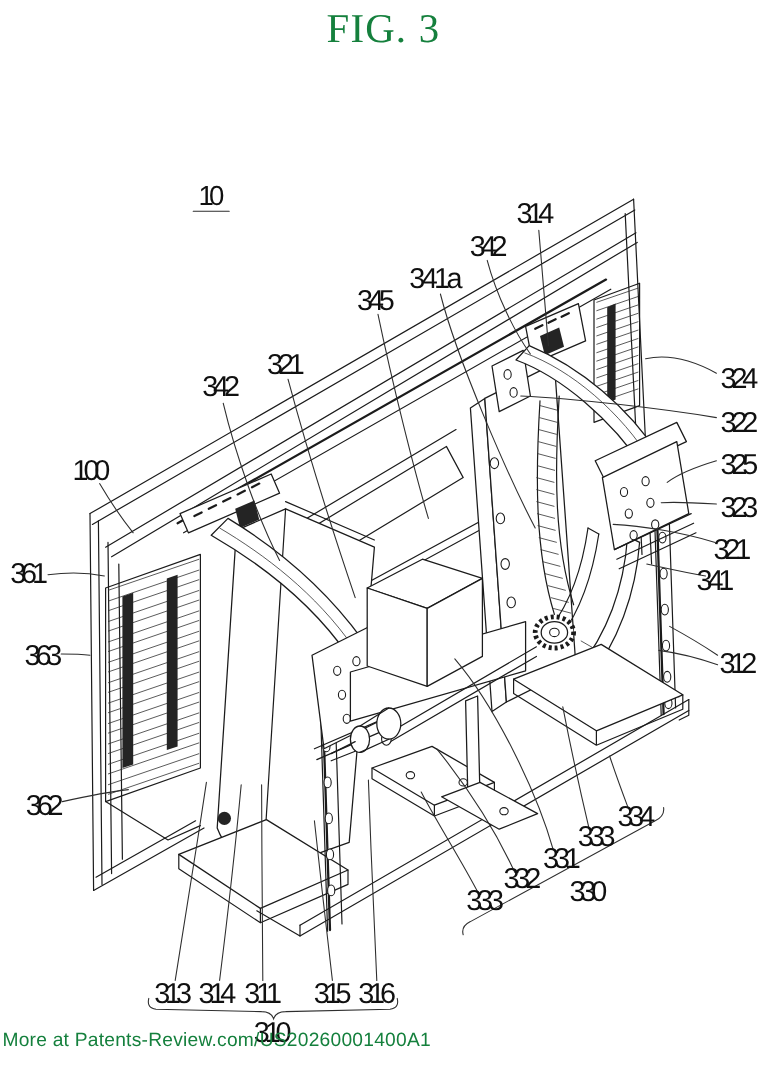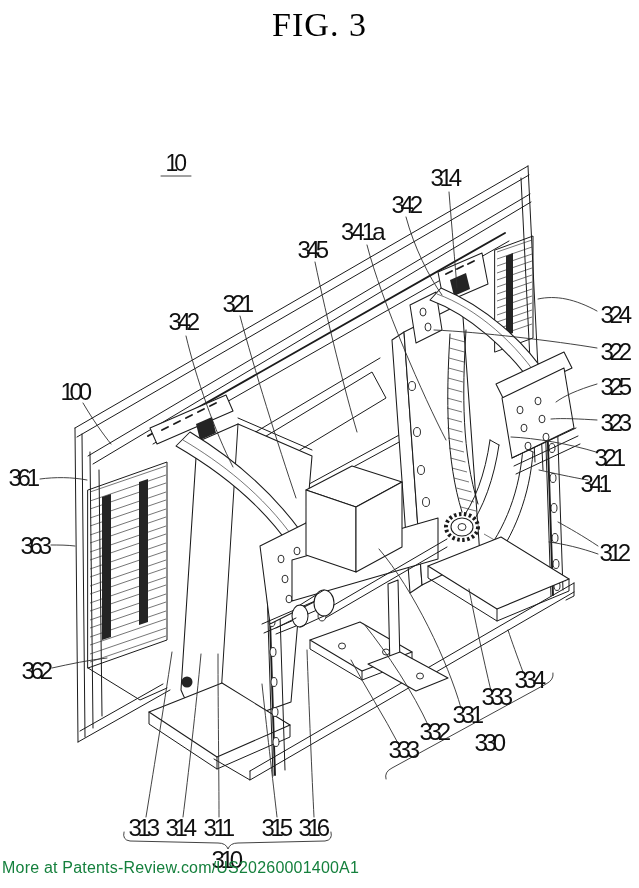--- a/index.html
+++ b/index.html
@@ -1,19 +1,19 @@
 <!DOCTYPE html>
 <html><head>
 <meta charset="utf-8">
 <style>
   html,body{margin:0;padding:0;background:#ffffff;}
   .page{position:relative;width:639px;height:888px;background:#ffffff;overflow:hidden;
         font-family:"Liberation Sans",sans-serif;}
   .fig-title{position:absolute;top:6px;left:0;width:100%;text-align:center;
-             font-family:"Liberation Serif",serif;font-size:34px;color:#000000;letter-spacing:1px;}
+             font-family:"Liberation Serif",serif;font-size:34px;color:#15803d;letter-spacing:1px;}
   .footer{position:absolute;left:2px;top:859px;font-size:16px;color:#15803d;letter-spacing:0.2px;}
   svg{position:absolute;left:0;top:0;}
   svg *{vector-effect:none;}
   .ln{fill:none;stroke:#1b1b1b;stroke-width:1;stroke-linecap:round;stroke-linejoin:round;}
   .fw{fill:#ffffff;stroke:#1b1b1b;stroke-width:1.05;stroke-linejoin:round;}
   .dk{fill:#242424;stroke:none;}
   .hv{fill:none;stroke:#1b1b1b;stroke-width:1.9;stroke-linecap:round;}
   .th{fill:none;stroke:#2c2c2c;stroke-width:0.65;}
   .ld{fill:none;stroke:#2e2e2e;stroke-width:0.9;stroke-linecap:round;}
   .hole{fill:#ffffff;stroke:#1b1b1b;stroke-width:0.9;}

